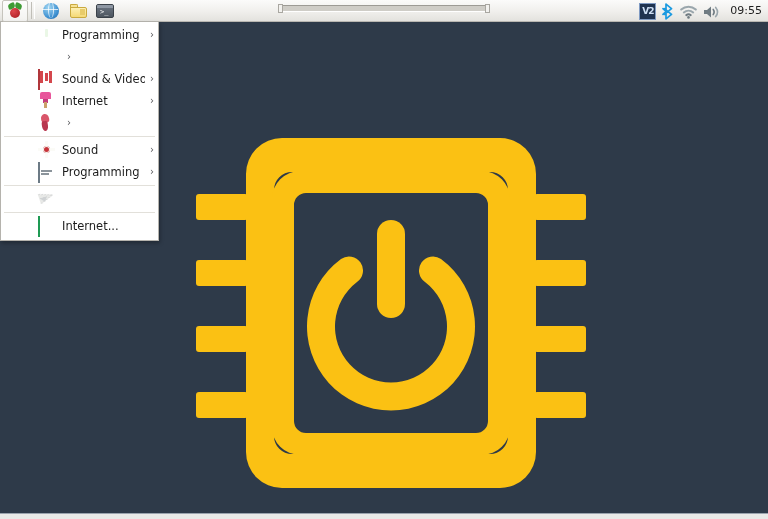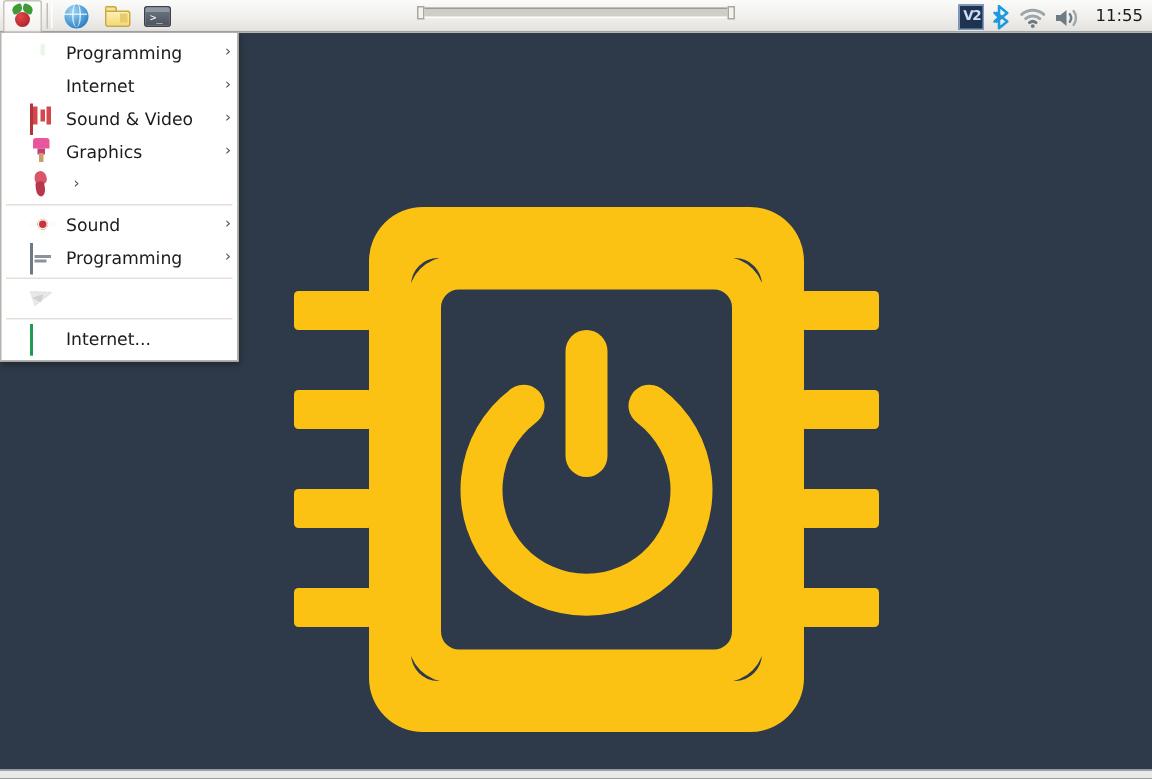--- a/index.html
+++ b/index.html
@@ -123,22 +123,22 @@
 
   
   #menu{
     position:absolute;left:0;top:22px;width:159px;
     background:#ffffff;border:1px solid #b5b3ad;border-top:none;
     box-shadow:1px 2px 4px rgba(0,0,0,.30);
     box-sizing:border-box;padding:2px 0 3px 0;
     z-index:20;
   }
   .mi{
-    display:flex;align-items:center;height:22px;padding:0 4px 0 19px;box-sizing:border-box;
-    position:relative;cursor:default;
+    display:flex;align-items:center;height:22px;padding:0 4px 0 5px;box-sizing:border-box;
+    position:relative;cursor:default;margin-left:32px;
   }
   .mi .mi-ico{width:18px;height:18px;flex:0 0 18px;margin-right:6px;position:relative;}
   .mi .mi-label{
     flex:1;font-size:11.5px;color:#1c1c1c;
     font-family:"DejaVu Sans","Liberation Sans",sans-serif;
     white-space:nowrap;overflow:hidden;
   }
   .mi .mi-arrow{
     flex:0 0 9px;font-size:10px;color:#55565a;text-align:right;line-height:22px;
   }
@@ -323,51 +323,50 @@
       <div class="tray-item">
         <span class="ico-vol">
           <svg width="17" height="14" viewBox="0 0 17 14">
             <path d="M1 5 h3 L8 1.6 v10.8 L4 9 H1 z" fill="#6f7b82"></path>
             <path d="M10.2 4.4 A4.4 4.4 0 0 1 10.2 9.6" stroke="#6f7b82" stroke-width="1.6" fill="none" stroke-linecap="round"></path>
             <path d="M12.7 2.4 A7.4 7.4 0 0 1 12.7 11.6" stroke="#9aa6ac" stroke-width="1.6" fill="none" stroke-linecap="round"></path>
           </svg>
         </span>
       </div>
 
-      <div id="clock">11:55</div>
+      <div id="clock">09:55</div>
     </div>
   </div>
 
   <div id="menu">
 
     <div class="mi">
       <span class="mi-ico"><span class="i-prog"></span></span>
       <span class="mi-label">Programming</span>
       <span class="mi-arrow">›</span>
     </div>
 
     <div class="mi">
       <span class="mi-ico"><span class="i-net"></span></span>
+      <span class="mi-arrow">›</span>
+    </div>
+
+    <div class="mi">
+      <span class="mi-ico">
+        <span class="i-snd"><i class="b1"></i><i class="b2"></i><i class="b3"></i></span>
+      </span>
+      <span class="mi-label">Sound &amp; Video</span>
+      <span class="mi-arrow">›</span>
+    </div>
+
+    <div class="mi">
+      <span class="mi-ico">
+        <span class="i-gfx"><i class="head"></i><i class="neck"></i><i class="handle"></i></span>
+      </span>
       <span class="mi-label">Internet</span>
-      <span class="mi-arrow">›</span>
-    </div>
-
-    <div class="mi">
-      <span class="mi-ico">
-        <span class="i-snd"><i class="b1"></i><i class="b2"></i><i class="b3"></i></span>
-      </span>
-      <span class="mi-label">Sound &amp; Video</span>
-      <span class="mi-arrow">›</span>
-    </div>
-
-    <div class="mi">
-      <span class="mi-ico">
-        <span class="i-gfx"><i class="head"></i><i class="neck"></i><i class="handle"></i></span>
-      </span>
-      <span class="mi-label">Graphics</span>
       <span class="mi-arrow">›</span>
     </div>
 
     <div class="mi">
       <span class="mi-ico">
         <span class="i-acc"><i class="top"></i><i class="bot"></i></span>
       </span>
       <span class="mi-arrow">›</span>
     </div>
 

